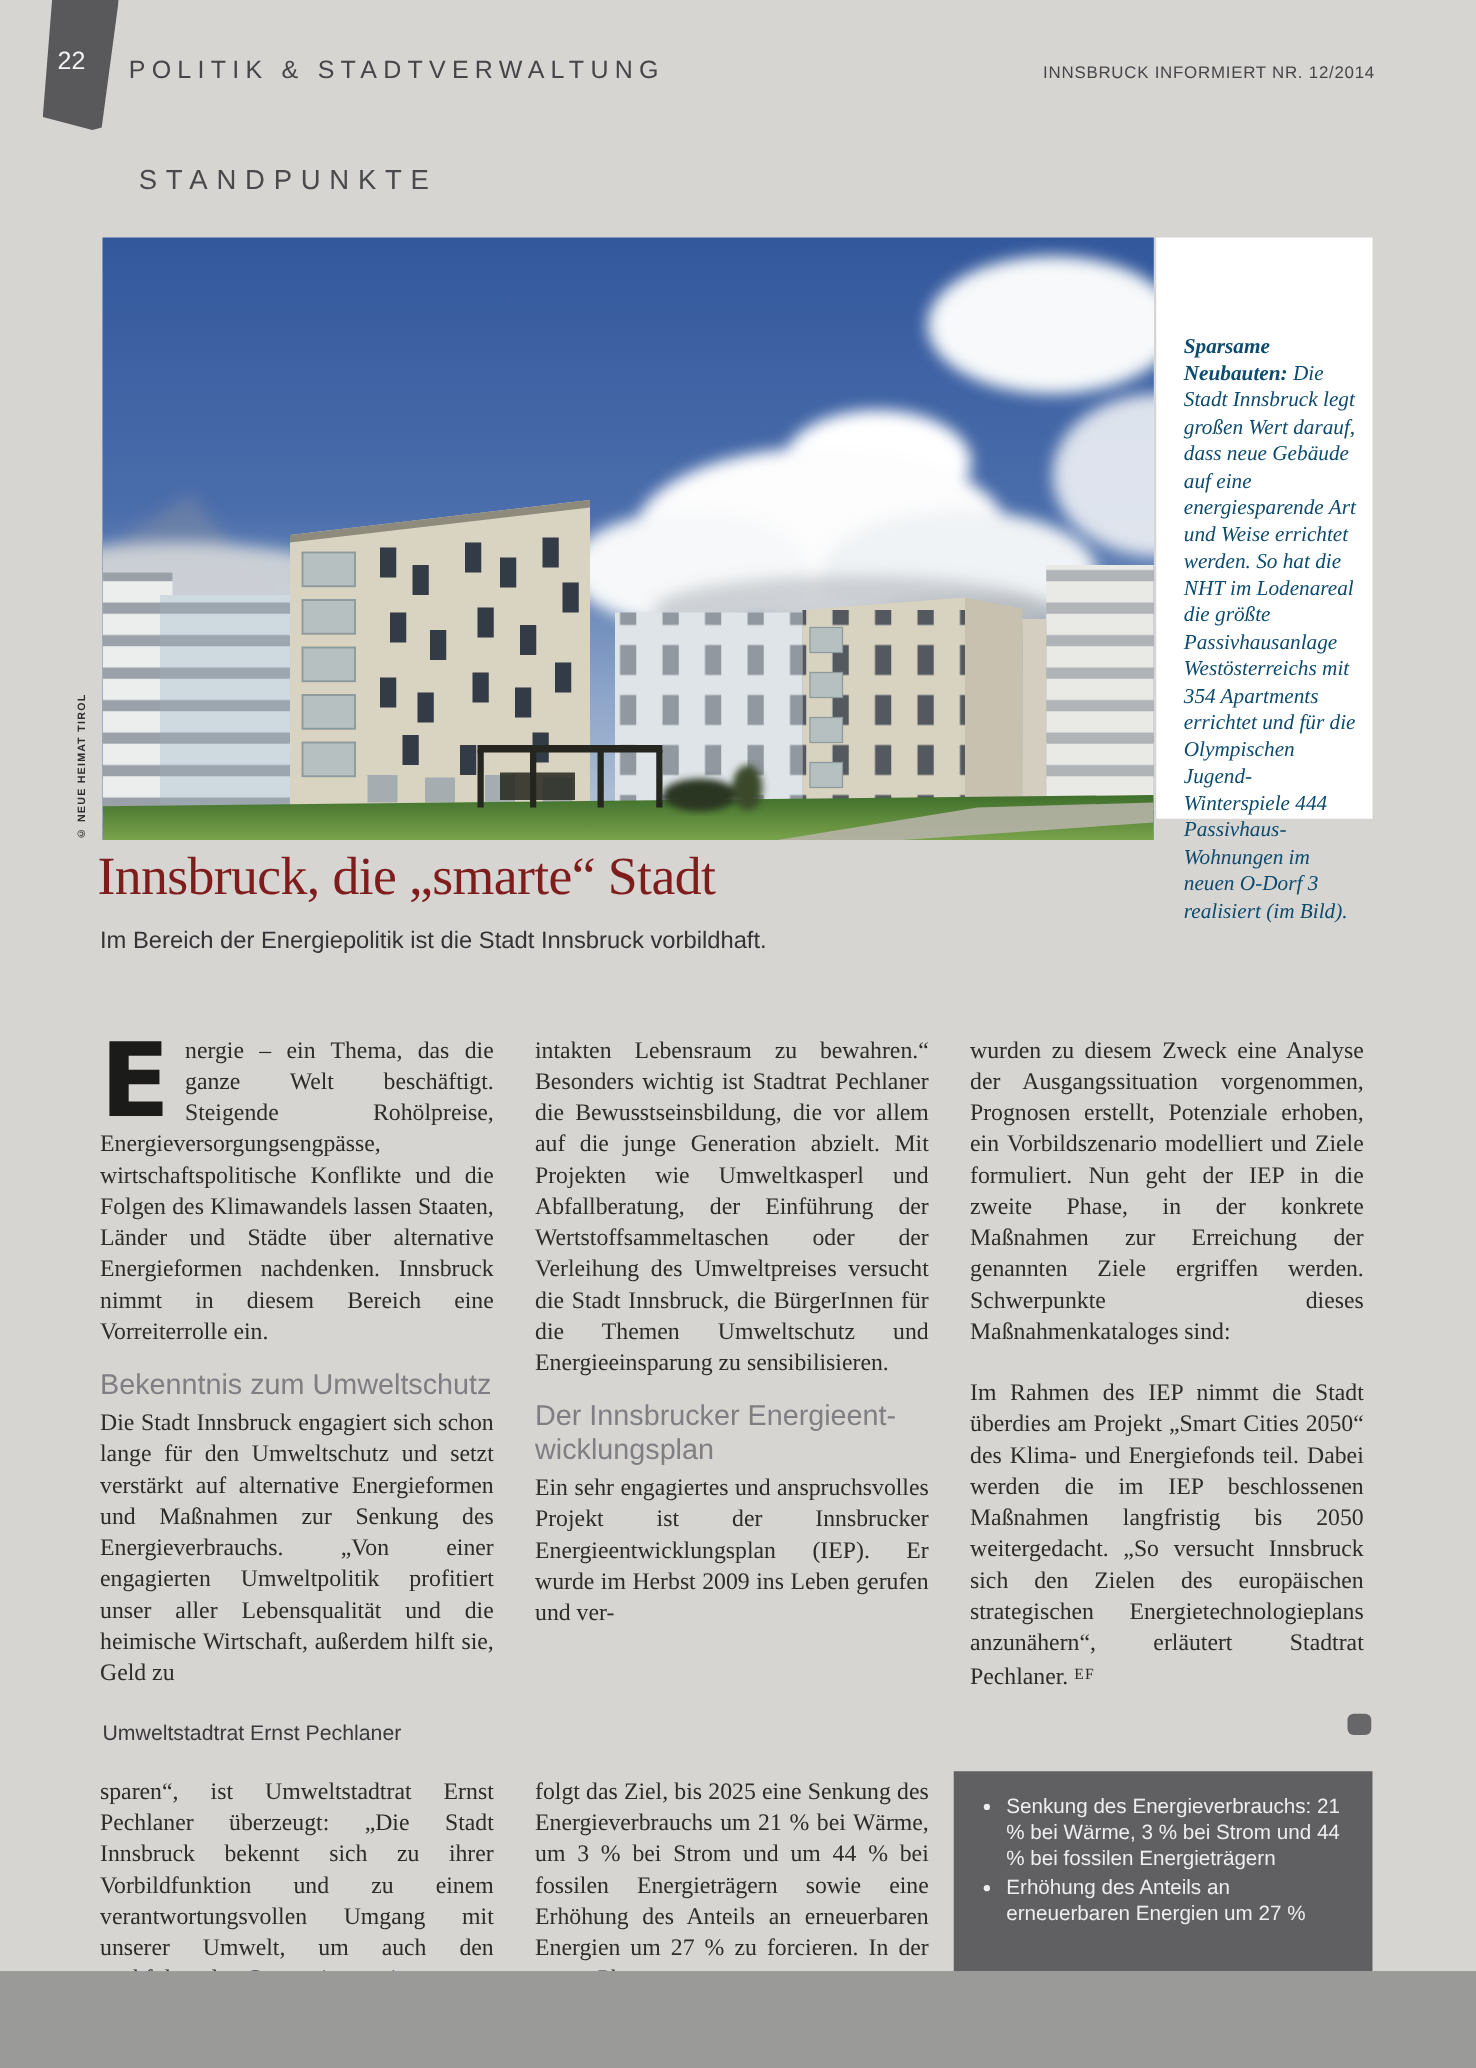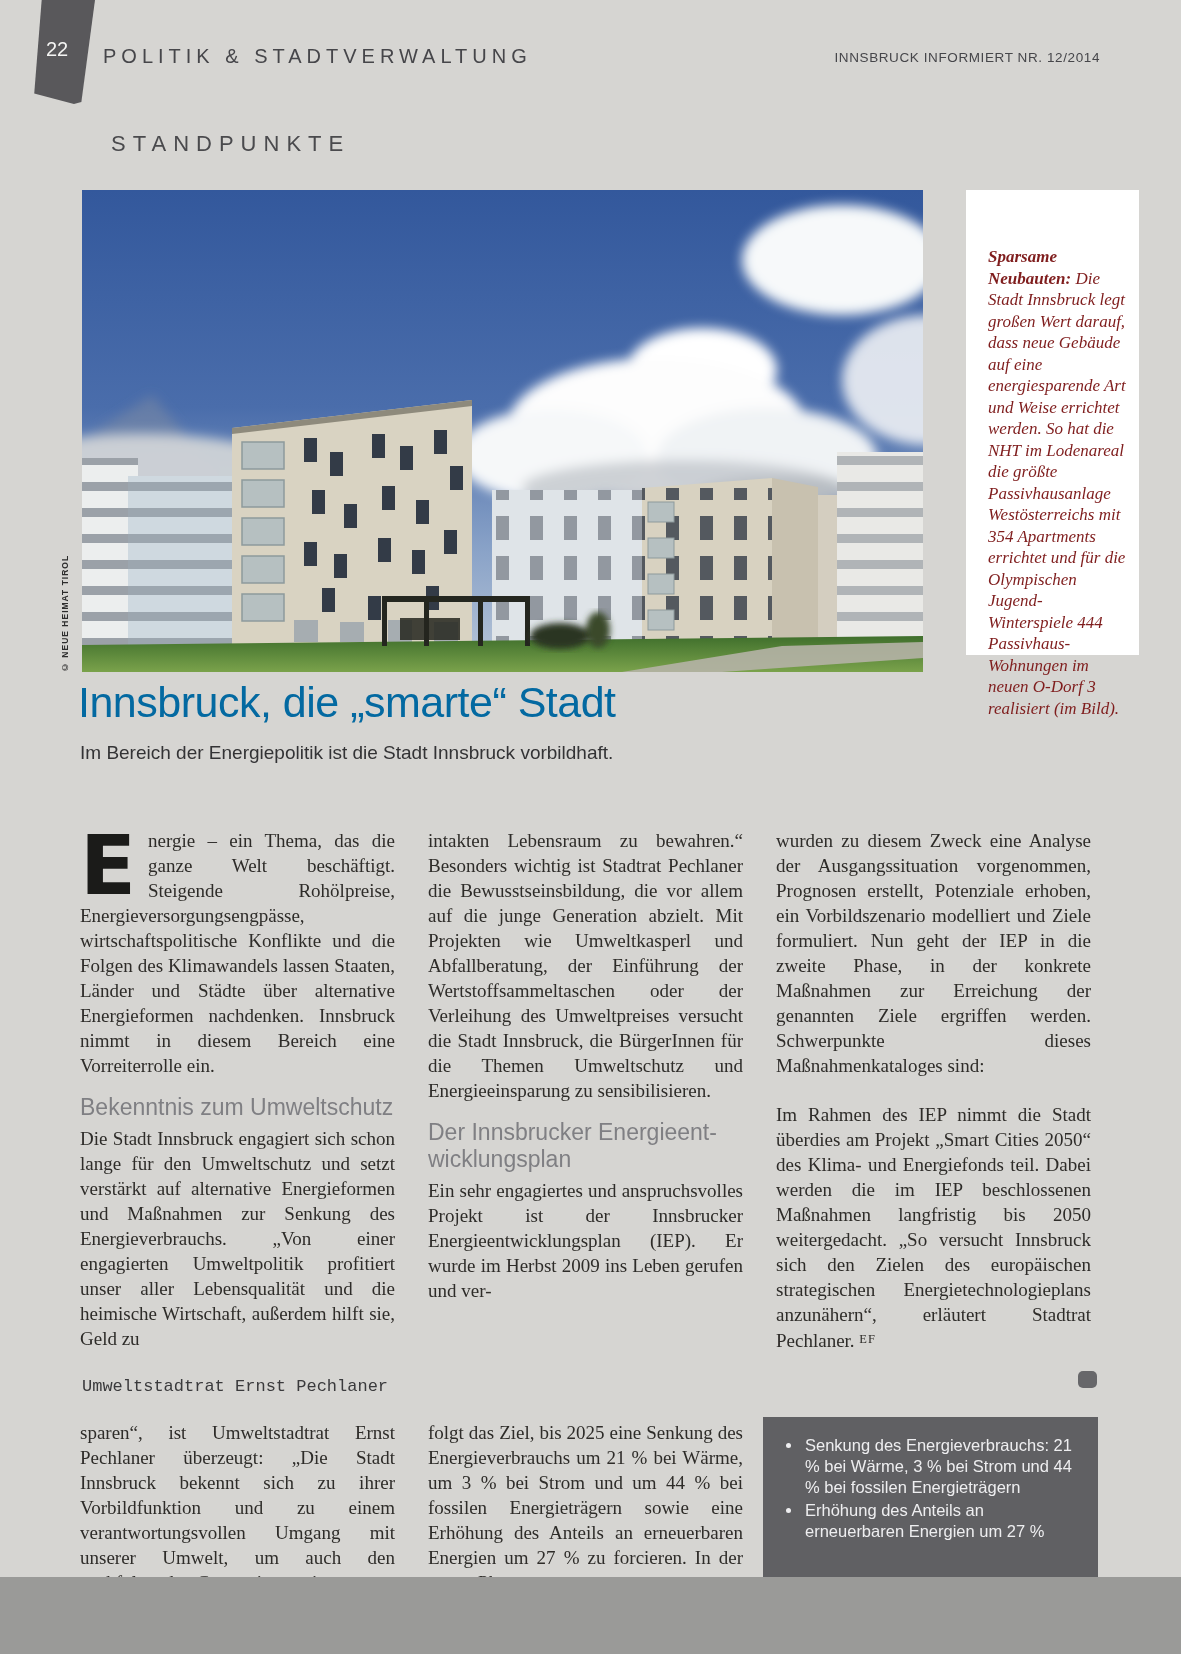--- a/index.html
+++ b/index.html
@@ -43,31 +43,31 @@
   }
   .photo svg{display:block;}
   .photo-credit{
     position:absolute; left:60px; top:508px; height:164px; width:14px;
     font-family:"Liberation Sans","DejaVu Sans",sans-serif;
     font-size:8.5px; font-weight:bold; letter-spacing:1px; color:#2c2c2c;
     writing-mode:vertical-rl; transform:rotate(180deg);
     text-align:left; white-space:nowrap;
   }
   .photo-caption{
-    position:absolute; left:966px; top:190px; width:173px; height:465px;
+    position:absolute; left:925px; top:190px; width:173px; height:465px;
     background:#ffffff; box-sizing:border-box;
-    padding:56px 12px 0 22px;
-    font-style:italic; font-size:17px; line-height:21.5px; color:#7f1d1d;
+    padding:76px 12px 0 22px;
+    font-style:italic; font-size:17px; line-height:21.5px; color:#0c4a6e;
   }
   .photo-caption .lead{font-weight:bold;}
   
   .headline{
     position:absolute; left:78px; top:678px; width:1000px;
-    font-family:Liberation Sans, sans-serif;
-    font-size:43px; line-height:48px; color:#0369a1; letter-spacing:-.5px;
+    font-family:Liberation Serif, serif;
+    font-size:43px; line-height:48px; color:#7f1d1d; letter-spacing:-.5px;
   }
   .subtitle{
     position:absolute; left:80px; top:742px; width:1000px;
     font-family:"Liberation Sans","DejaVu Sans",sans-serif;
     font-size:19px; color:#333335;
   }
   
   .article{
     position:absolute; left:80px; top:828px; width:1011px;
     display:flex; gap:33px;
@@ -100,21 +100,21 @@
     position:absolute; left:1078px; top:1371px; width:19px; height:17px;
     border-radius:5px; background:#67676a;
   }
   
   .pullquote{
     margin:22px 0 0 6px; width:640px;
     font-style:italic; font-size:29px; line-height:37px; color:#6f6f72;
   }
   .attribution{
     margin:26px 0 0 2px;
-    font-family:Liberation Mono, monospace;
+    font-family:Liberation Sans, sans-serif;
     font-size:17px; color:#3a3a3c;
   }
   .cols-bottom{margin-top:24px;}
   
   .infobox{
     position:absolute; left:763px; top:1417px; width:335px; min-height:171px;
     background:#606063; box-sizing:border-box; padding:18px 20px 16px 22px;
   }
   .infobox h2{
     margin:0 0 14px 0;

